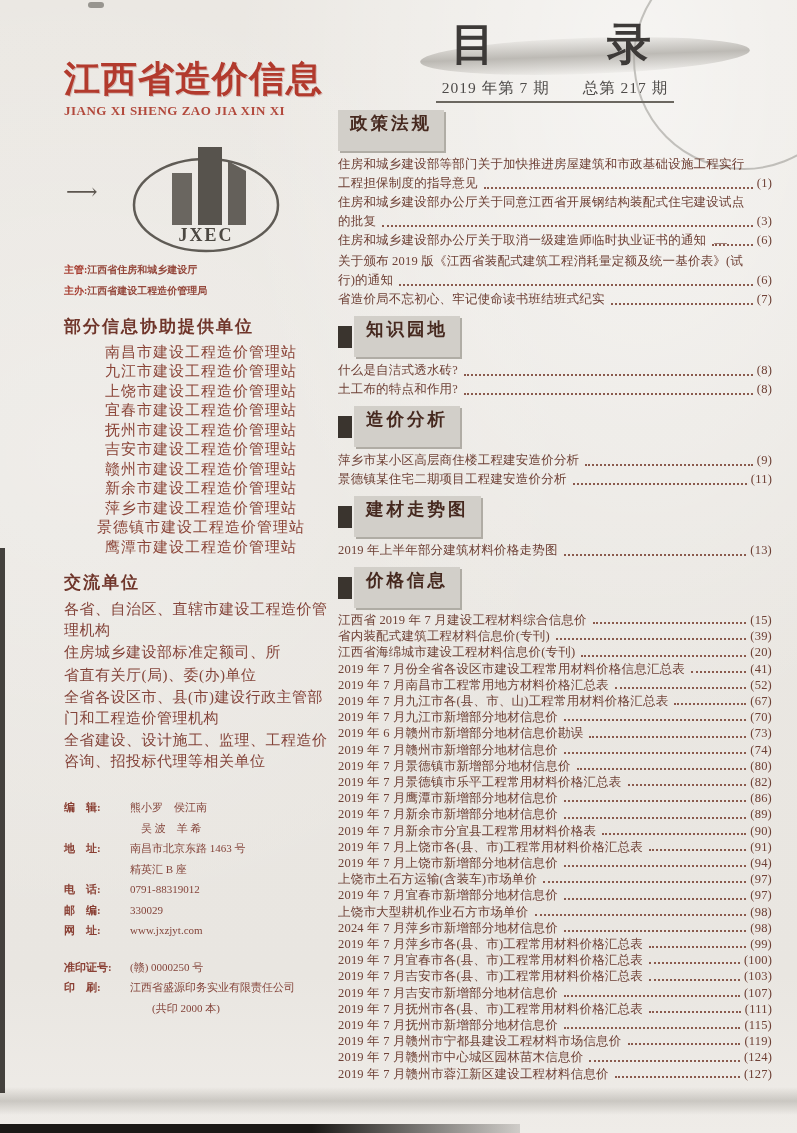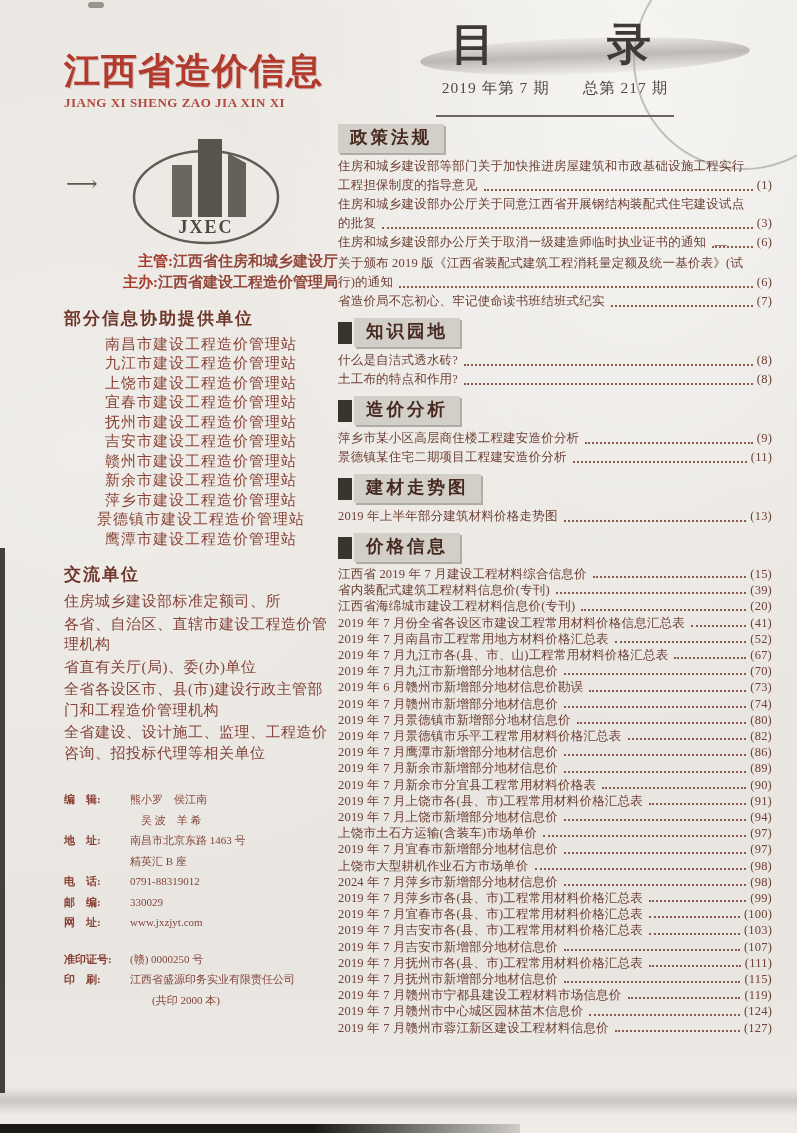--- a/index.html
+++ b/index.html
@@ -22,29 +22,29 @@
     background:linear-gradient(rgba(186,183,177,.15),rgba(170,167,161,.75),rgba(186,183,177,.1));
     transform:rotate(-2deg);}
   .scan-band{position:absolute;left:0;right:0;bottom:18px;height:28px;
     background:linear-gradient(rgba(185,182,176,0),rgba(178,175,169,.6),rgba(185,182,176,0));}
   .edge-left{position:absolute;left:0;top:548px;width:5px;height:545px;background:#2c2925;opacity:.88;}
   .edge-bottom{position:absolute;left:0;bottom:0;height:9px;width:520px;
     background:linear-gradient(to right,#1b1916 60%,rgba(27,25,22,.15));}
   .corner-mark{position:absolute;left:88px;top:2px;width:16px;height:6px;background:rgba(70,66,60,.5);border-radius:3px;}
 
   
-  .left-col{position:absolute;left:64px;top:52px;width:274px;}
+  .left-col{position:absolute;left:64px;top:60px;width:274px;}
   .masthead{font-size:36px;font-weight:bold;color:#b23a2d;letter-spacing:1px;line-height:1.1;
     text-shadow:1px 1px 0 rgba(140,40,30,.25);white-space:nowrap;}
   .pinyin{font-size:13px;font-weight:bold;color:#b2493c;letter-spacing:.5px;margin-top:3px;white-space:nowrap;}
   .logo-row{position:relative;height:128px;margin-top:8px;}
   .arrow{position:absolute;left:2px;top:52px;font-size:22px;color:#5c564f;}
   .logo{position:absolute;left:62px;top:0;}
   .supervisor-block{margin-top:4px;}
-  .sup-row{font-size:15px;font-weight:bold;line-height:21px;white-space:nowrap;text-align:right;}
+  .sup-row{font-size:10px;font-weight:bold;line-height:21px;white-space:nowrap;}
   .sup-label{color:#a63a2d;}
   .sup-value{color:#94473b;}
   .col-header{font-size:17px;font-weight:bold;color:#6f352a;text-align:left;letter-spacing:2px;margin:14px 0 5px;}
   .providers{ text-align:center;}
   .provider-item{font-size:15px;line-height:19.5px;color:#8a4437;letter-spacing:1px;white-space:nowrap;font-family:Liberation Serif, serif;}
   .exchange{margin-top:2px;}
   .exchange-item{font-size:15px;line-height:20.5px;color:#84443a;letter-spacing:.5px;margin-bottom:2px;}
   .contacts{margin-top:26px;}
   .contact-row{display:flex;font-size:11px;line-height:20.5px;color:#84443a;}
   .c-label{flex:0 0 66px;font-weight:bold;color:#8a4034;white-space:pre;}
@@ -52,26 +52,26 @@
   .permit-block{margin-top:16px;}
   .date-row{margin-top:16px;}
   .date-row .c-label{flex:0 0 80px;}
   .bold{font-weight:bold;}
 
   
   .right-col{position:absolute;left:338px;top:14px;width:434px;}
   .toc-title{position:relative;text-align:center;font-size:44px;font-weight:bold;color:#3d3a38;
     letter-spacing:8px;line-height:62px;white-space:pre;}
   .issue-line{width:fit-content;margin:2px auto 6px;font-size:15.5px;color:#4e4b49;letter-spacing:1px;
-    border-bottom:2px solid #6b6760;padding:0 6px 16px;white-space:pre;}
+    border-bottom:2px solid #6b6760;padding:0 6px 2px;white-space:pre;}
   .toc-section{margin-top:2px;}
   .chip-row{display:flex;align-items:center;margin:7px 0 4px;}
   .chip-marker{width:14px;height:22px;background:#3a342e;margin-right:2px;}
   .chip{display:inline-block;background:#d2cfc9;color:#46291f;font-size:17.5px;font-weight:bold;
-    letter-spacing:3px;padding:1px 12px 4px;box-shadow:2px 2px 0 rgba(160,156,148,.8);}
+    letter-spacing:3px;padding:1px 12px 16px;box-shadow:2px 2px 0 rgba(160,156,148,.8);}
   .entry{font-size:12.5px;color:#6e4035;letter-spacing:.2px;}
   .wrap-line{line-height:19px;white-space:nowrap;overflow:hidden;}
   .entry-row{display:flex;align-items:flex-end;line-height:19px;}
   .entry-text{white-space:nowrap;}
   .leader{flex:1;min-width:10px;margin:0 4px 4px 6px;border-bottom:2px dotted #8a5a4d;position:relative;height:0;}
   .dash{position:absolute;left:2px;bottom:-8px;background:transparent;color:#6e4035;}
   .entry-page{white-space:nowrap;flex:0 0 auto;}
   
   .toc-section:last-child .entry-row,
   .toc-section:last-child .wrap-line{line-height:16.2px;}
@@ -123,22 +123,22 @@
         <div class="provider-item">赣州市建设工程造价管理站</div>
         <div class="provider-item">新余市建设工程造价管理站</div>
         <div class="provider-item">萍乡市建设工程造价管理站</div>
         <div class="provider-item">景德镇市建设工程造价管理站</div>
         <div class="provider-item">鹰潭市建设工程造价管理站</div>
       </div>
 
     <div class="col-header">交流单位</div>
     <div class="exchange">
 
-    <div class="exchange-item">住房城乡建设部标准定额司、所</div>
-        <div class="exchange-item">各省、自治区、直辖市建设工程造价管理机构</div>
+    <div class="exchange-item">各省、自治区、直辖市建设工程造价管理机构</div>
+        <div class="exchange-item">住房城乡建设部标准定额司、所</div>
         <div class="exchange-item">省直有关厅(局)、委(办)单位</div>
         <div class="exchange-item">全省各设区市、县(市)建设行政主管部门和工程造价管理机构</div>
         <div class="exchange-item">全省建设、设计施工、监理、工程造价咨询、招投标代理等相关单位</div>
       </div>
 
     <div class="contacts">
 
     <div class="contact-row">
           <span class="c-label">编　辑:</span>
           <span class="c-value">熊小罗　侯江南</span>

